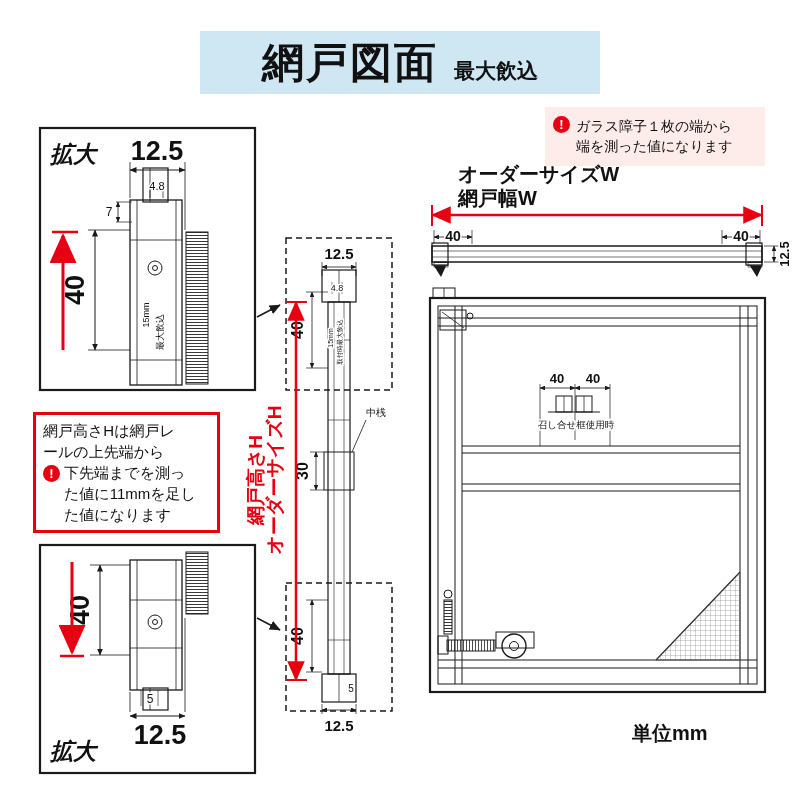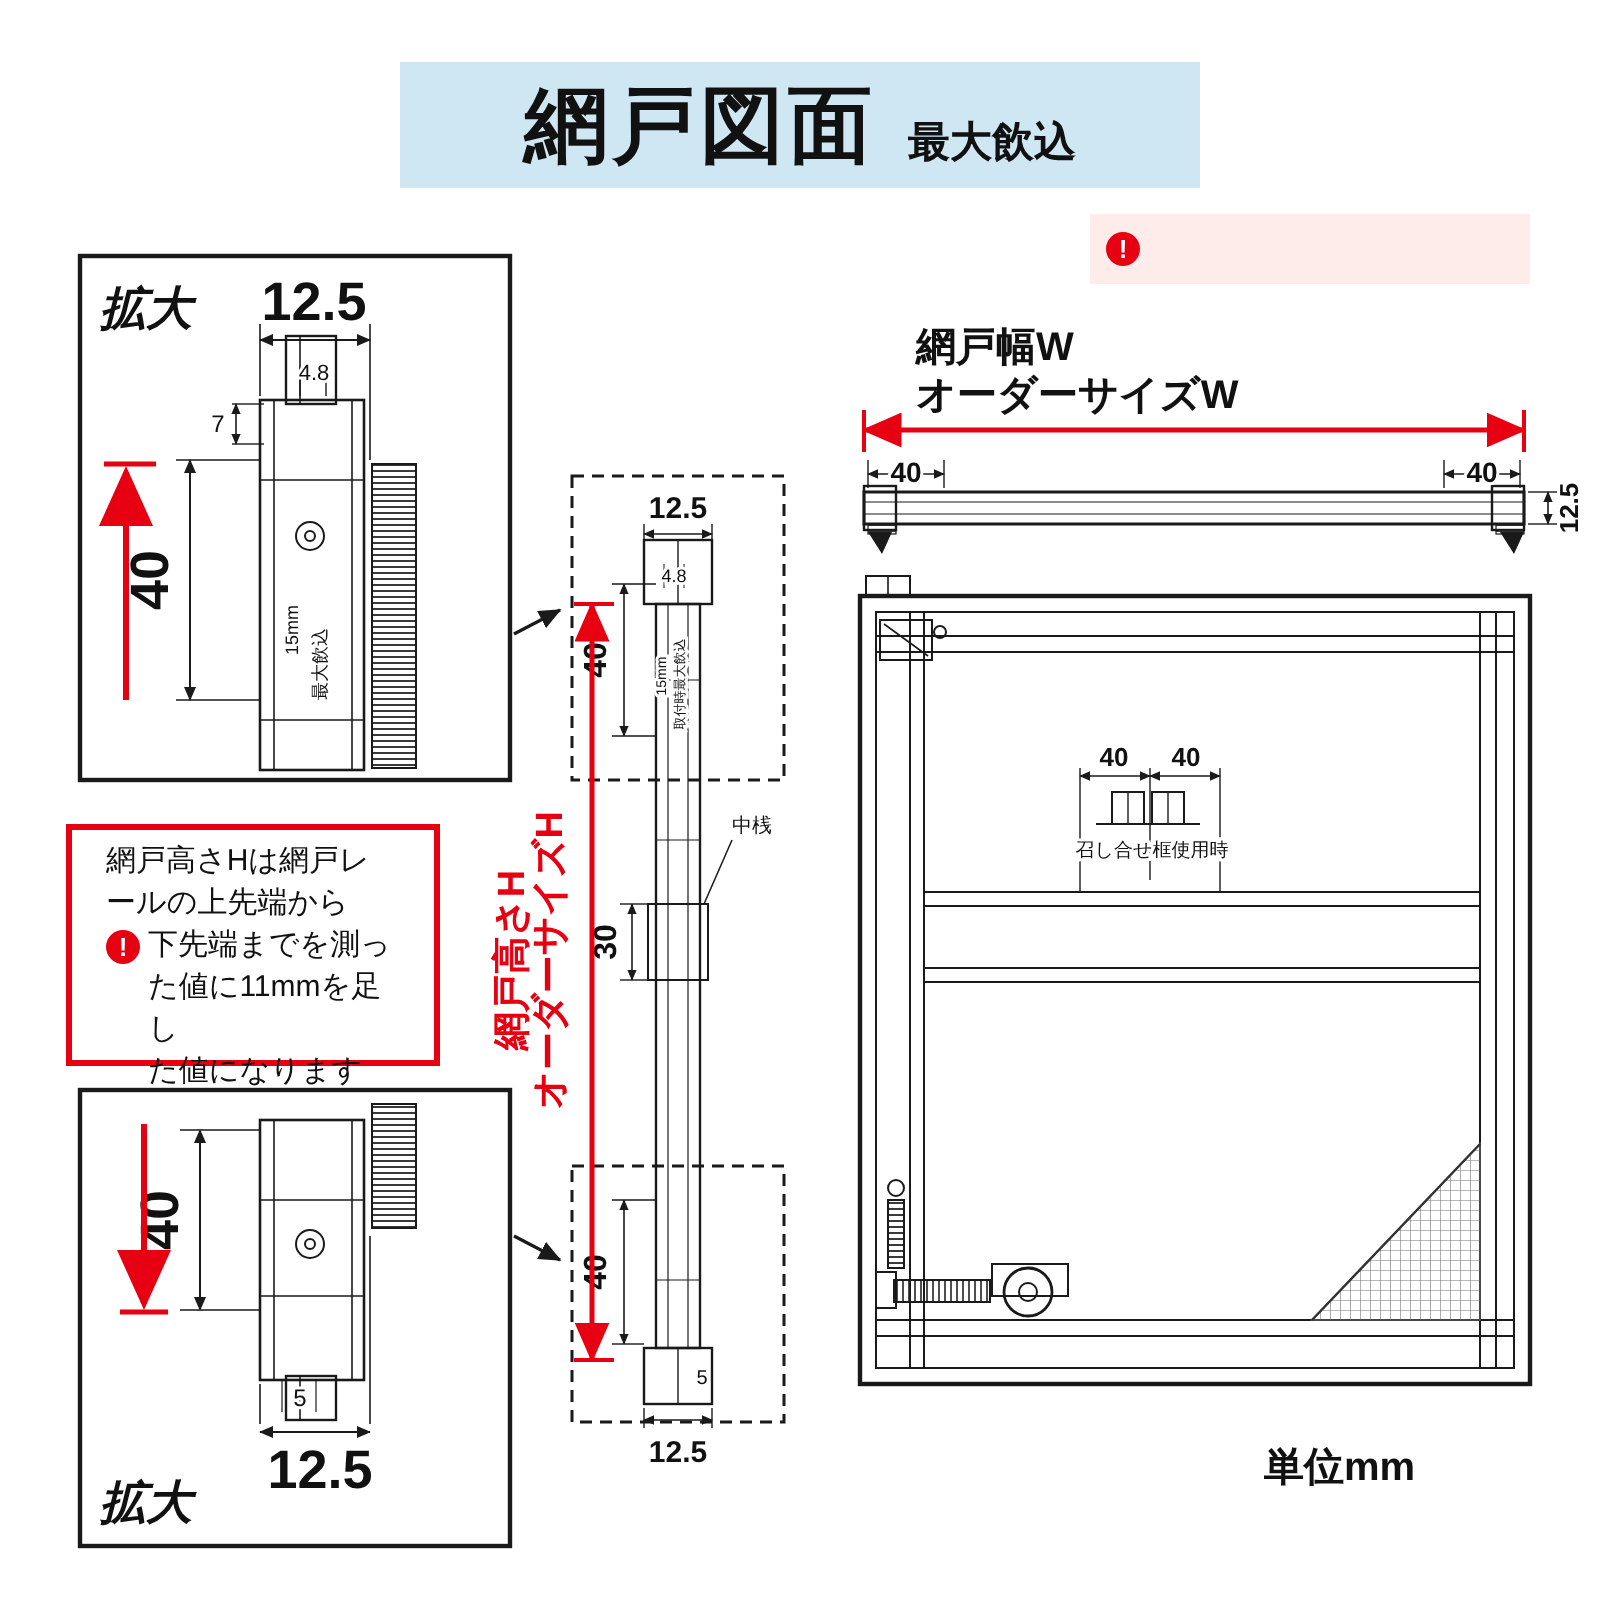--- a/index.html
+++ b/index.html
@@ -15,21 +15,21 @@
   .alert { flex:0 0 auto; width:17px; height:17px; border-radius:50%; background:#e60012; color:#fff;
            font-weight:bold; font-size:13px; display:inline-flex; align-items:center; justify-content:center; line-height:1; }
 
   .note-top { position:absolute; left:545px; top:107px; width:220px; background:#fdecea;
               display:flex; gap:6px; padding:9px 8px; align-items:flex-start; }
   .note-top .note-text { font-size:14px; line-height:1.45; }
 
   .wlabel { position:absolute; left:458px; top:162px; font-size:20px; font-weight:bold; line-height:1.2; }
 
   .note-left { position:absolute; left:33px; top:412px; width:187px; height:121px;
-               border:3px solid #e60012; background:#fff; padding:5px 17px; font-size:15px; line-height:1.4; }
+               border:3px solid #e60012; background:#fff; padding:5px 7px; font-size:15px; line-height:1.4; }
   .pre { white-space:pre-line; }
   .note-left .row { display:flex; gap:4px; align-items:flex-start; }
   .note-left .row .alert { margin-top:3px; }
 
   .kakudai { position:absolute; font-size:23px; font-weight:bold;font-style:italic; }
   .k-top { left:50px; top:139px; }
   .k-bottom { left:50px; top:736px; }
   .unit { position:absolute; left:632px; top:720px; font-size:20px; font-weight:bold; }
 
   svg.draw { position:absolute; left:0; top:0; }
@@ -43,25 +43,29 @@
 
 <div class="canvas">
 
   <div class="header">
     <span class="title">網戸図面</span>
     <span class="subtitle">最大飲込</span>
   </div>
 
   <div class="note-top">
     <span class="alert">!</span>
+    <div class="note-text">
+      <div>ガラス障子１枚の端から</div>
+      <div>端を測った値になります</div>
+    </div>
   </div>
 
   <div class="wlabel">
+    <div>オーダーサイズW</div>
     <div>網戸幅W</div>
-    <div>オーダーサイズW</div>
   </div>
 
   <div class="note-left">
     <div class="pre">網戸高さHは網戸レ
 ールの上先端から</div>
     <div class="row">
       <span class="alert">!</span>
       <div class="pre">下先端までを測っ
 た値に11mmを足し
 た値になります</div>

